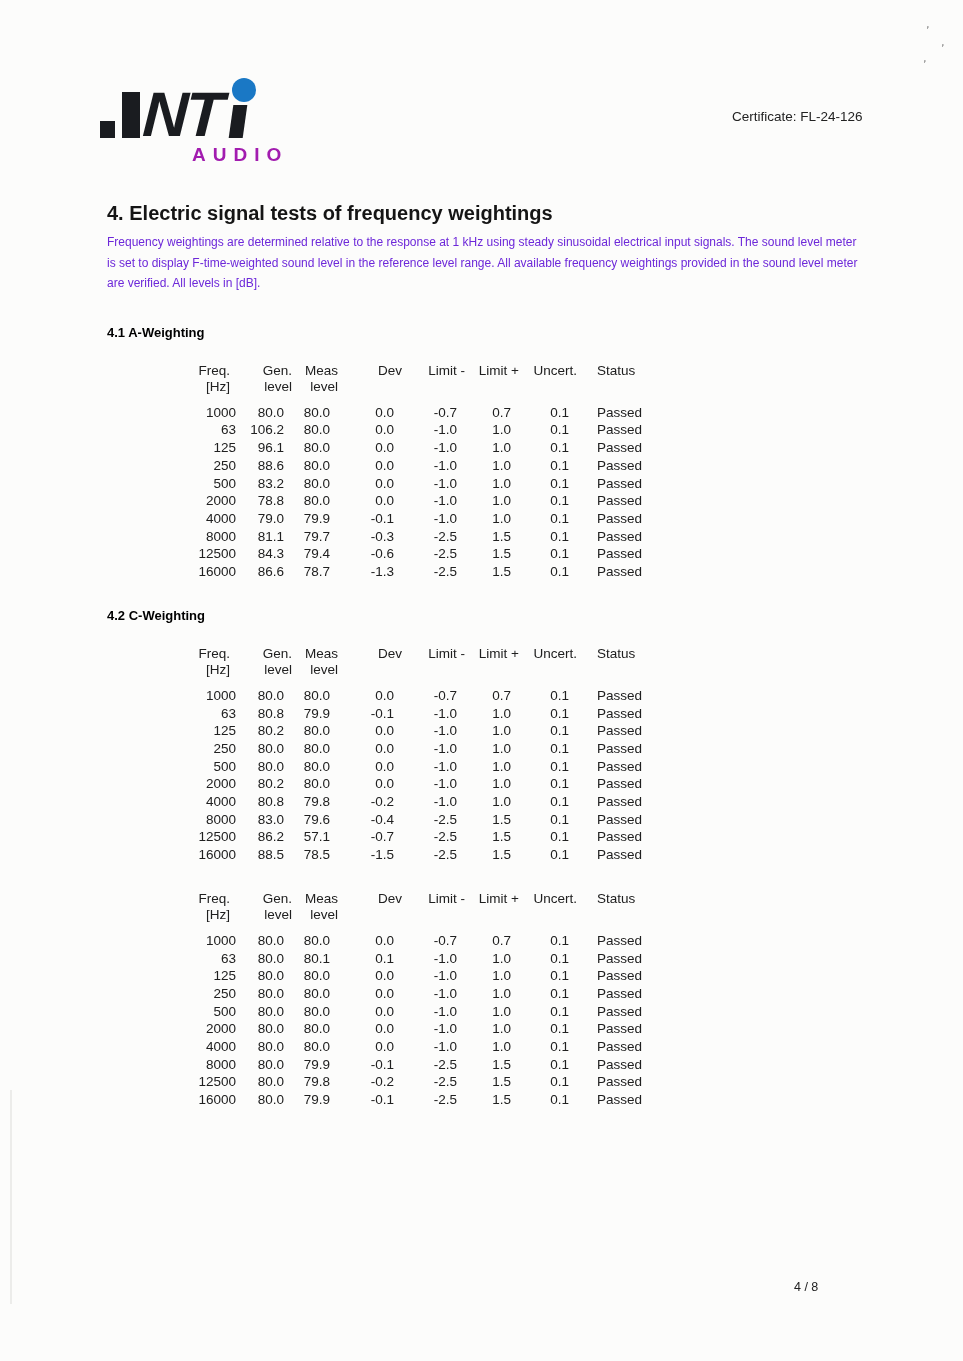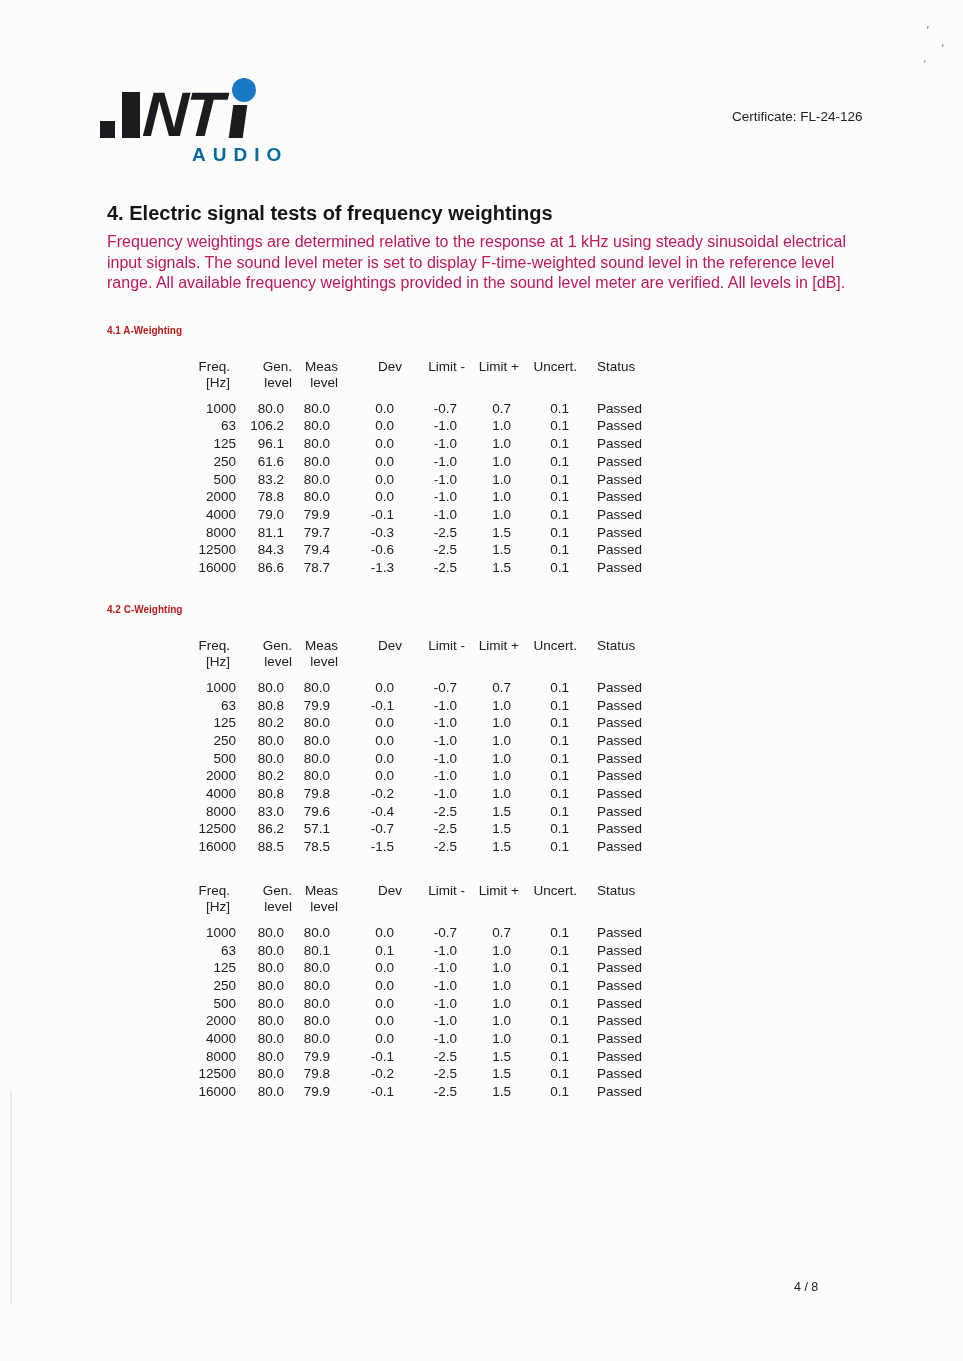--- a/index.html
+++ b/index.html
@@ -20,37 +20,37 @@
   .logo-nt {
     font-style:italic; font-weight:bold; font-size:63px; line-height:48px;
     height:48px; display:flex; align-items:flex-end;
     color:#1a1c20; letter-spacing:-3px; transform:skewX(-3deg);
   }
   .logo-i { display:flex; flex-direction:column; align-items:center; margin-left:5px; }
   .logo-i-dot { width:24px; height:24px; border-radius:50%; margin-bottom:3px; transform:translateX(6px); }
   .logo-i-stem { width:14px; height:33px; background:#1a1c20; transform:skewX(-8deg); }
   .logo-audio {
     margin-top:6px; margin-left:92px;
-    font-weight:bold; font-size:19px; letter-spacing:7px; color:#0369a1;
+    font-weight:bold; font-size:19px; letter-spacing:7px; color:#a21caf;
   }
 
   
   .cert {
     position:absolute; left:732px; top:77px;
     font-size:13.5px; color:#222;margin-top:32px;
   }
 
   
   .content { position:absolute; left:107px; top:202px; width:752px; }
   .doc-title { margin:0 0 7px 0; font-size:20px; font-weight:bold; color:#151515; }
-  .intro { margin:0 0 5px 0; font-size:16px; line-height:20.6px; color:#be185d; }
+  .intro { margin:0 0 5px 0; font-size:12px; line-height:20.6px; color:#6d28d9; }
 
   .wsection { margin-top:27px; }
   .wsection:first-of-type { margin-top:31px; }
-  .wheading { margin:0; font-size:10px; font-weight:bold; color:#b91c1c; }
+  .wheading { margin:0; font-size:13px; font-weight:bold; color:#000000; }
 
   table.wtable {
     margin-left:71px; margin-top:23px;
     border-collapse:collapse; table-layout:fixed;
     font-size:13.5px; color:#202020;
   }
   .wtable th, .wtable td { padding:0; font-weight:normal; }
   .wtable th {
     text-align:right; vertical-align:top;
     line-height:16.5px; padding-bottom:8px; white-space:nowrap;
@@ -146,21 +146,21 @@
               <td>96.1</td>
               <td>80.0</td>
               <td>0.0</td>
               <td>-1.0</td>
               <td>1.0</td>
               <td>0.1</td>
               <td>Passed</td>
             </tr>
             <tr>
               <td>250</td>
-              <td>61.6</td>
+              <td>88.6</td>
               <td>80.0</td>
               <td>0.0</td>
               <td>-1.0</td>
               <td>1.0</td>
               <td>0.1</td>
               <td>Passed</td>
             </tr>
             <tr>
               <td>500</td>
               <td>83.2</td>

